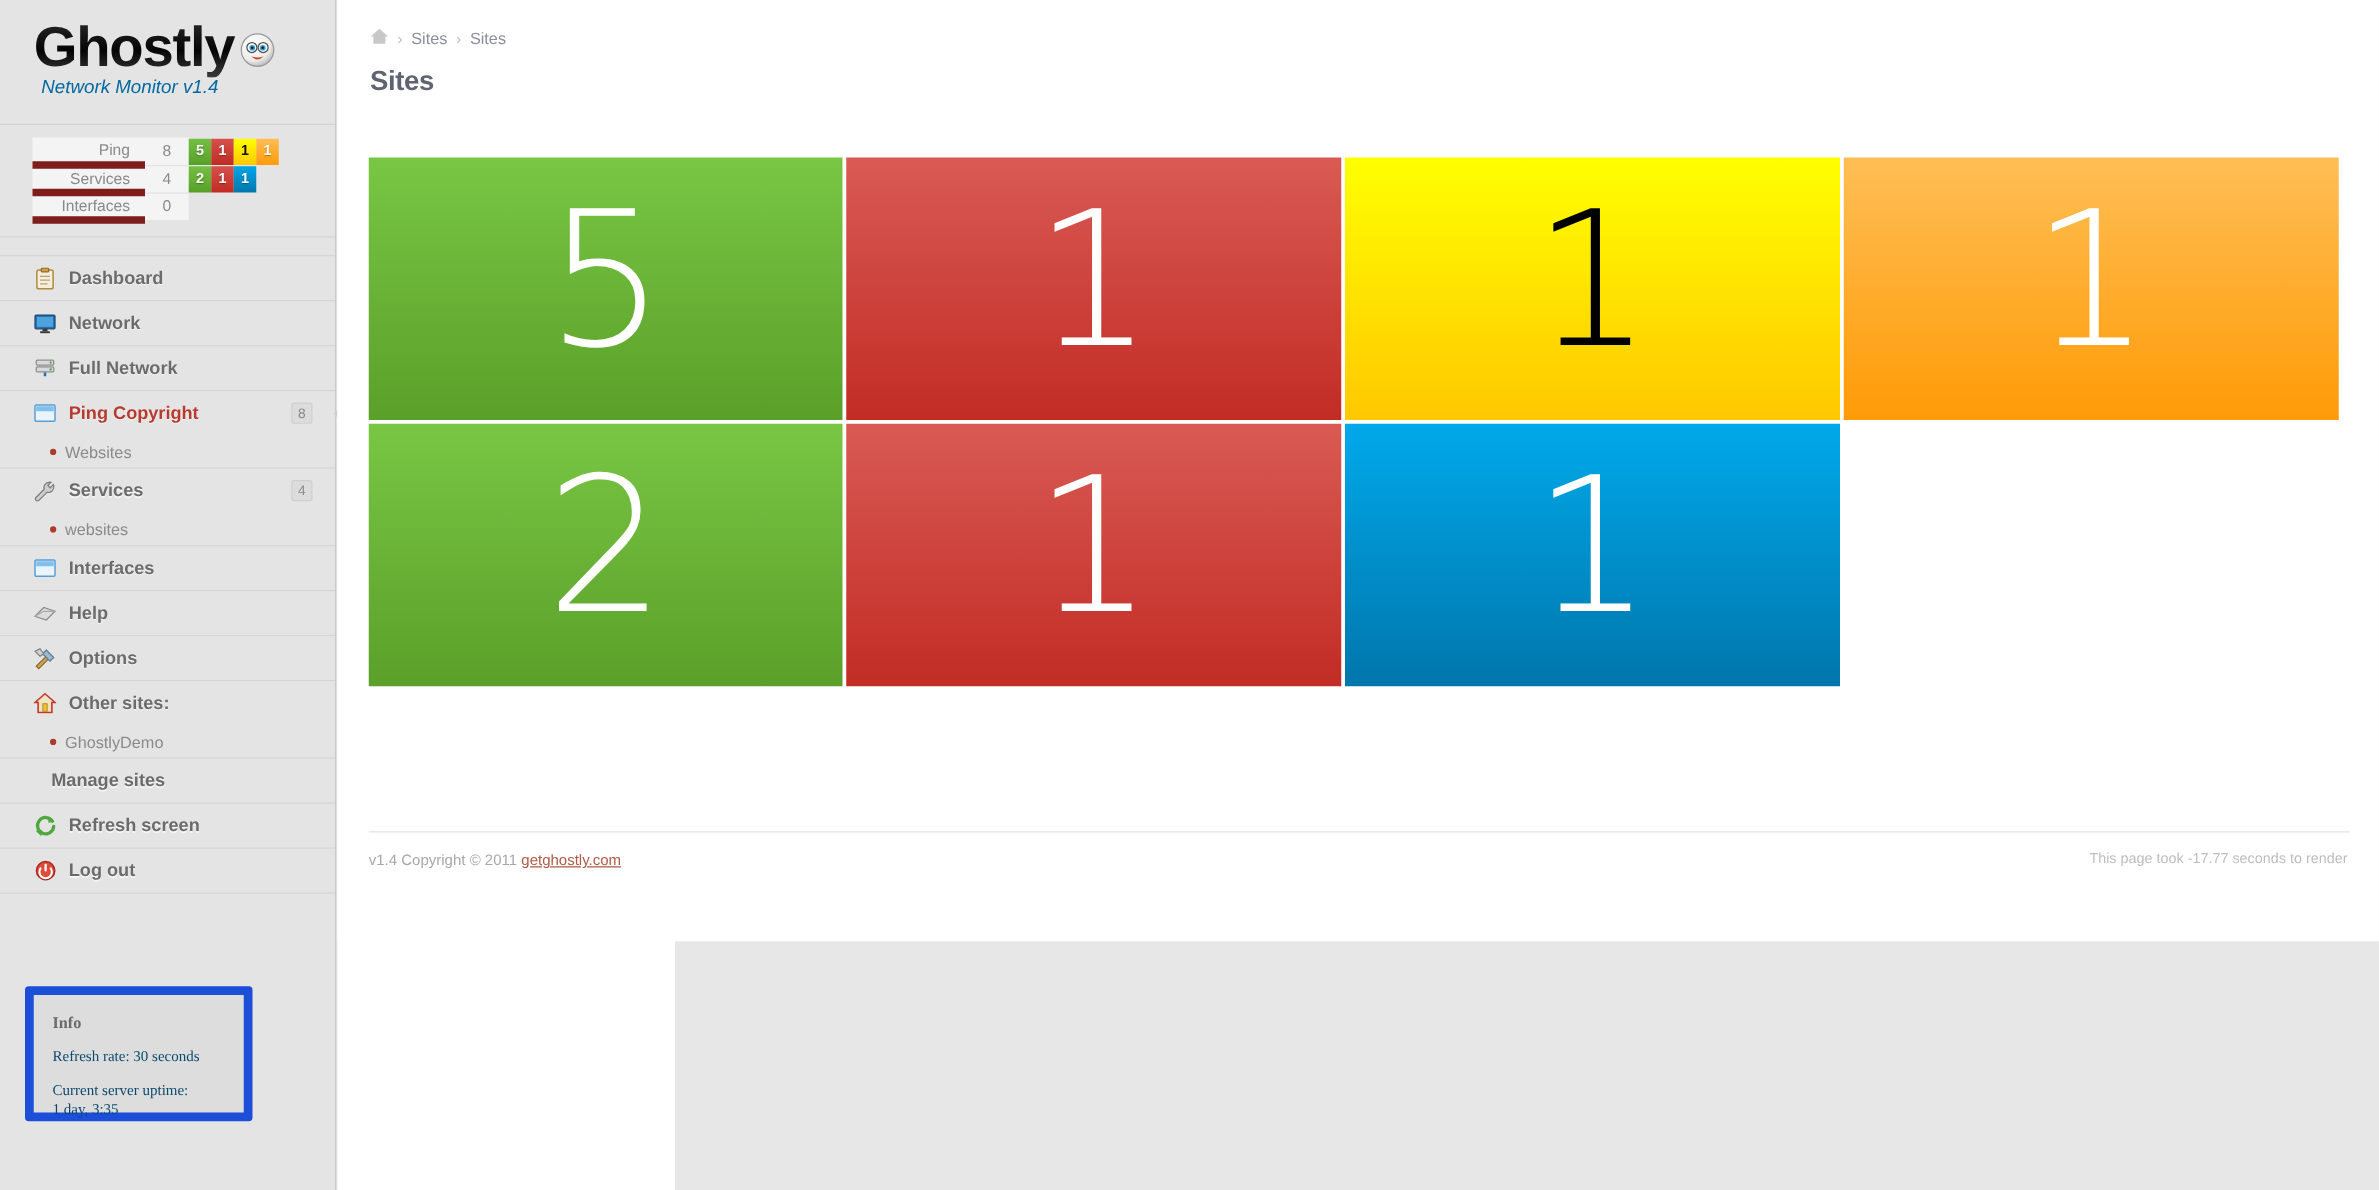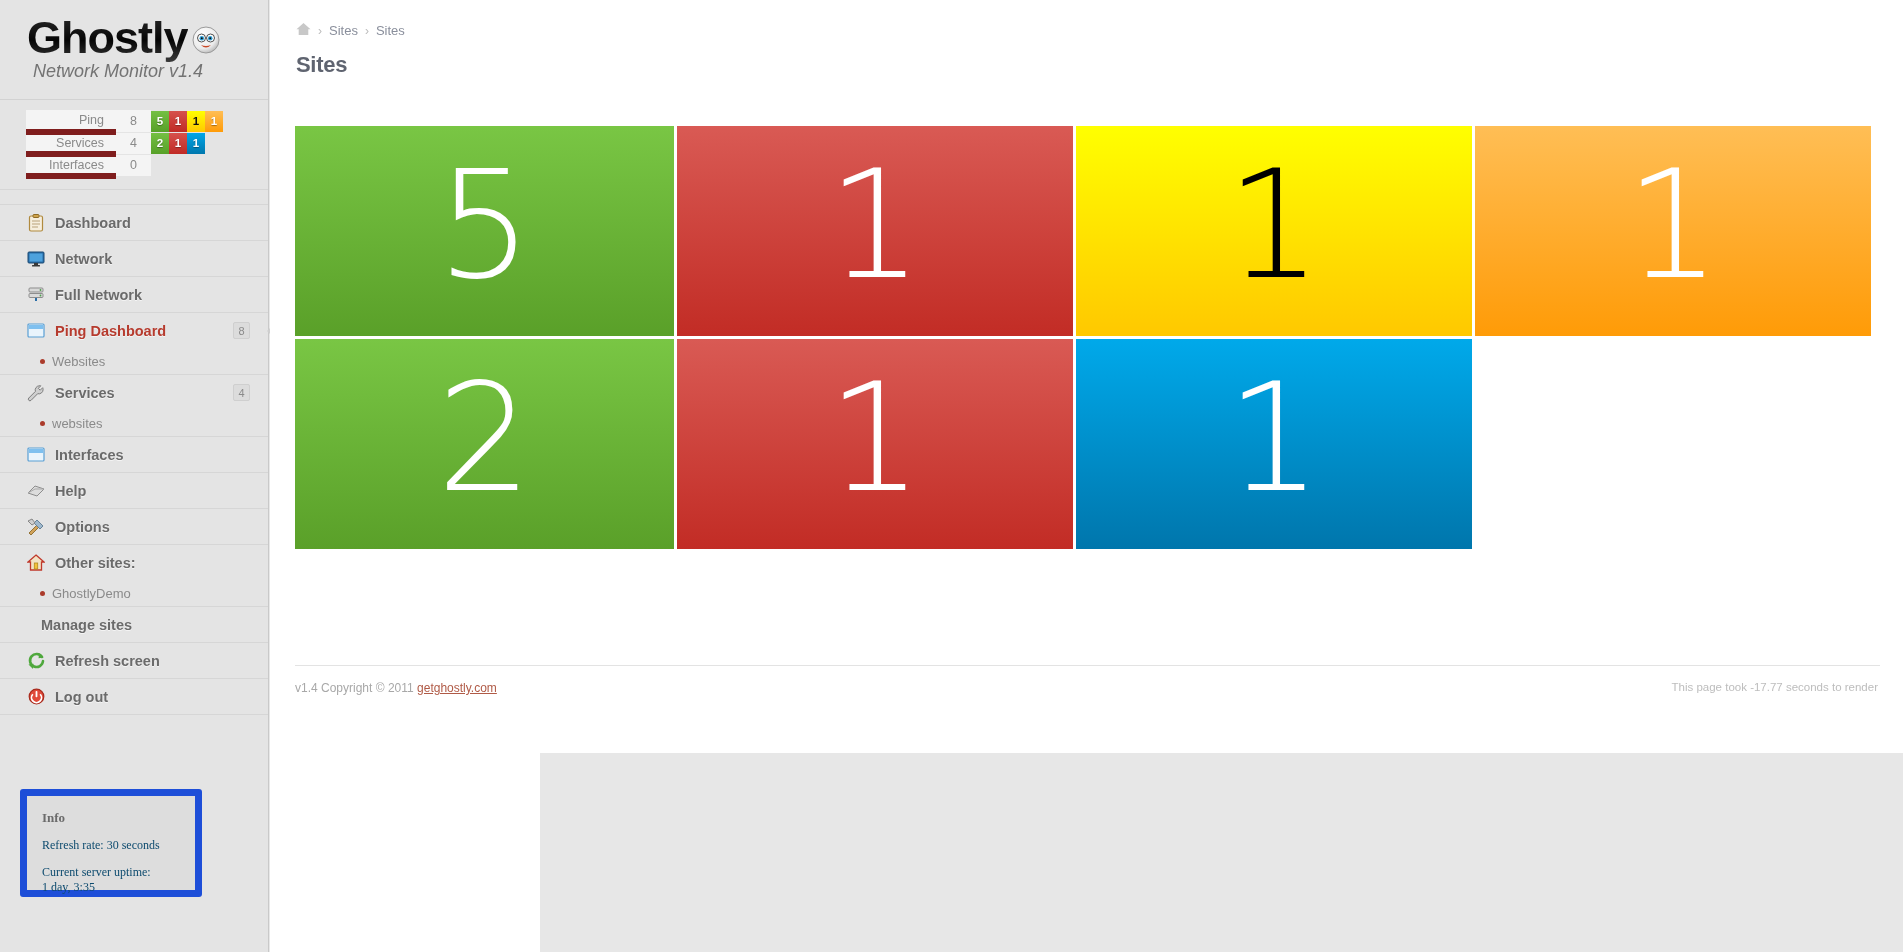--- a/index.html
+++ b/index.html
@@ -33,22 +33,22 @@
     letter-spacing: -1px;
     line-height: 48px;
     background: linear-gradient(180deg,#2b2b2b 0%, #050505 55%, #3a3a3a 100%);
     -webkit-background-clip: text;
     background-clip: text;
     color: transparent;
   }
   .ghost-icon { margin-left: 3px; margin-top: 11px; }
   .logo-sub {
     position: absolute; left: 33px; top: 61px;
-    font-size: 18px; font-style: italic;
-    color: #737373;
+    font-size: 15px; font-style: italic;
+    color: #0369a1;
     font-family: "Liberation Sans", sans-serif;
   }
 
   
   .stats {
     margin: 10px 0 0 26px;
     width: 222px;
     border-collapse: collapse;
   }
   .stats tr { height: 22px; }
@@ -335,21 +335,21 @@
     </li>
 
     <li>
       <div class="nav-item active">
         <span class="nav-ico">
           <svg width="18" height="16" viewBox="0 0 18 16">
               <rect x="1" y="1" width="16" height="13" rx="1" fill="#e9f4fc" stroke="#5a9fd4" stroke-width="1.2"></rect>
               <rect x="2" y="2" width="14" height="4" fill="#7fc0ef"></rect>
             </svg>
         </span>
-        <span class="nav-label">Ping Dashboard</span>
+        <span class="nav-label">Ping Copyright</span>
         <span class="badge">8</span>
         <span class="arrow-marker"></span>
       </div>
       <div class="subitem">
         <span class="sub-dot"></span>
         <span>Websites</span>
       </div>
     </li>
 
     <li>

